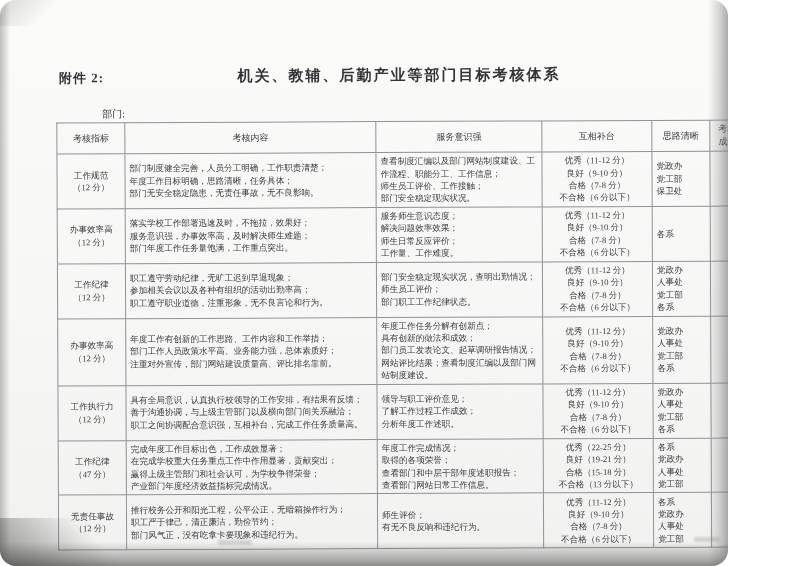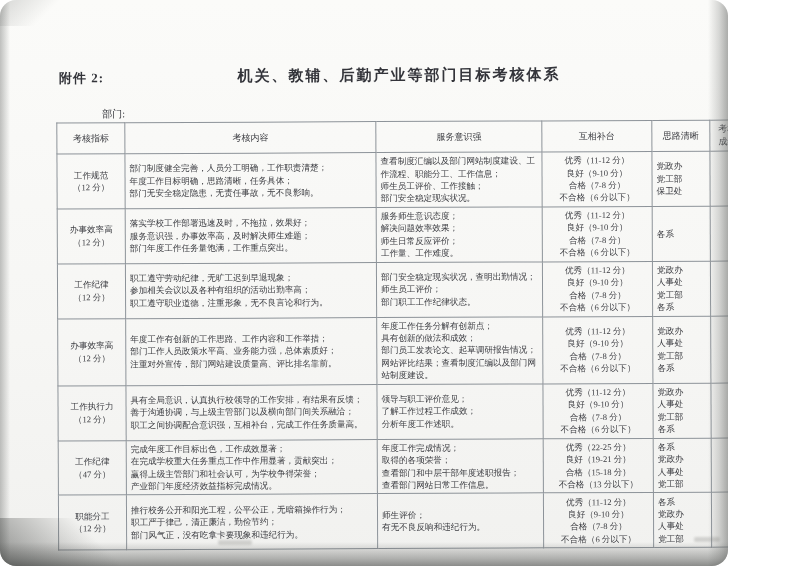--- a/index.html
+++ b/index.html
@@ -253,21 +253,21 @@
             <td class="cell-unit">
               <div>各系</div>
               <div>党政办</div>
               <div>人事处</div>
               <div>党工部</div>
             </td>
             <td class="cell-result"></td>
           </tr>
           <tr style="height: 55px;">
             <td class="cell-indicator">
-              <div>职能分工</div>
+              <div>无责任事故</div>
               <div>（12 分）</div>
             </td>
             <td class="cell-text">
               <div>推行校务公开和阳光工程，公平公正，无暗箱操作行为；</div>
               <div>职工严于律己，清正廉洁，勤俭节约；</div>
               <div>部门风气正，没有吃拿卡要现象和违纪行为。</div>
             </td>
             <td class="cell-text">
               <div>师生评价；</div>
               <div>有无不良反响和违纪行为。</div>

